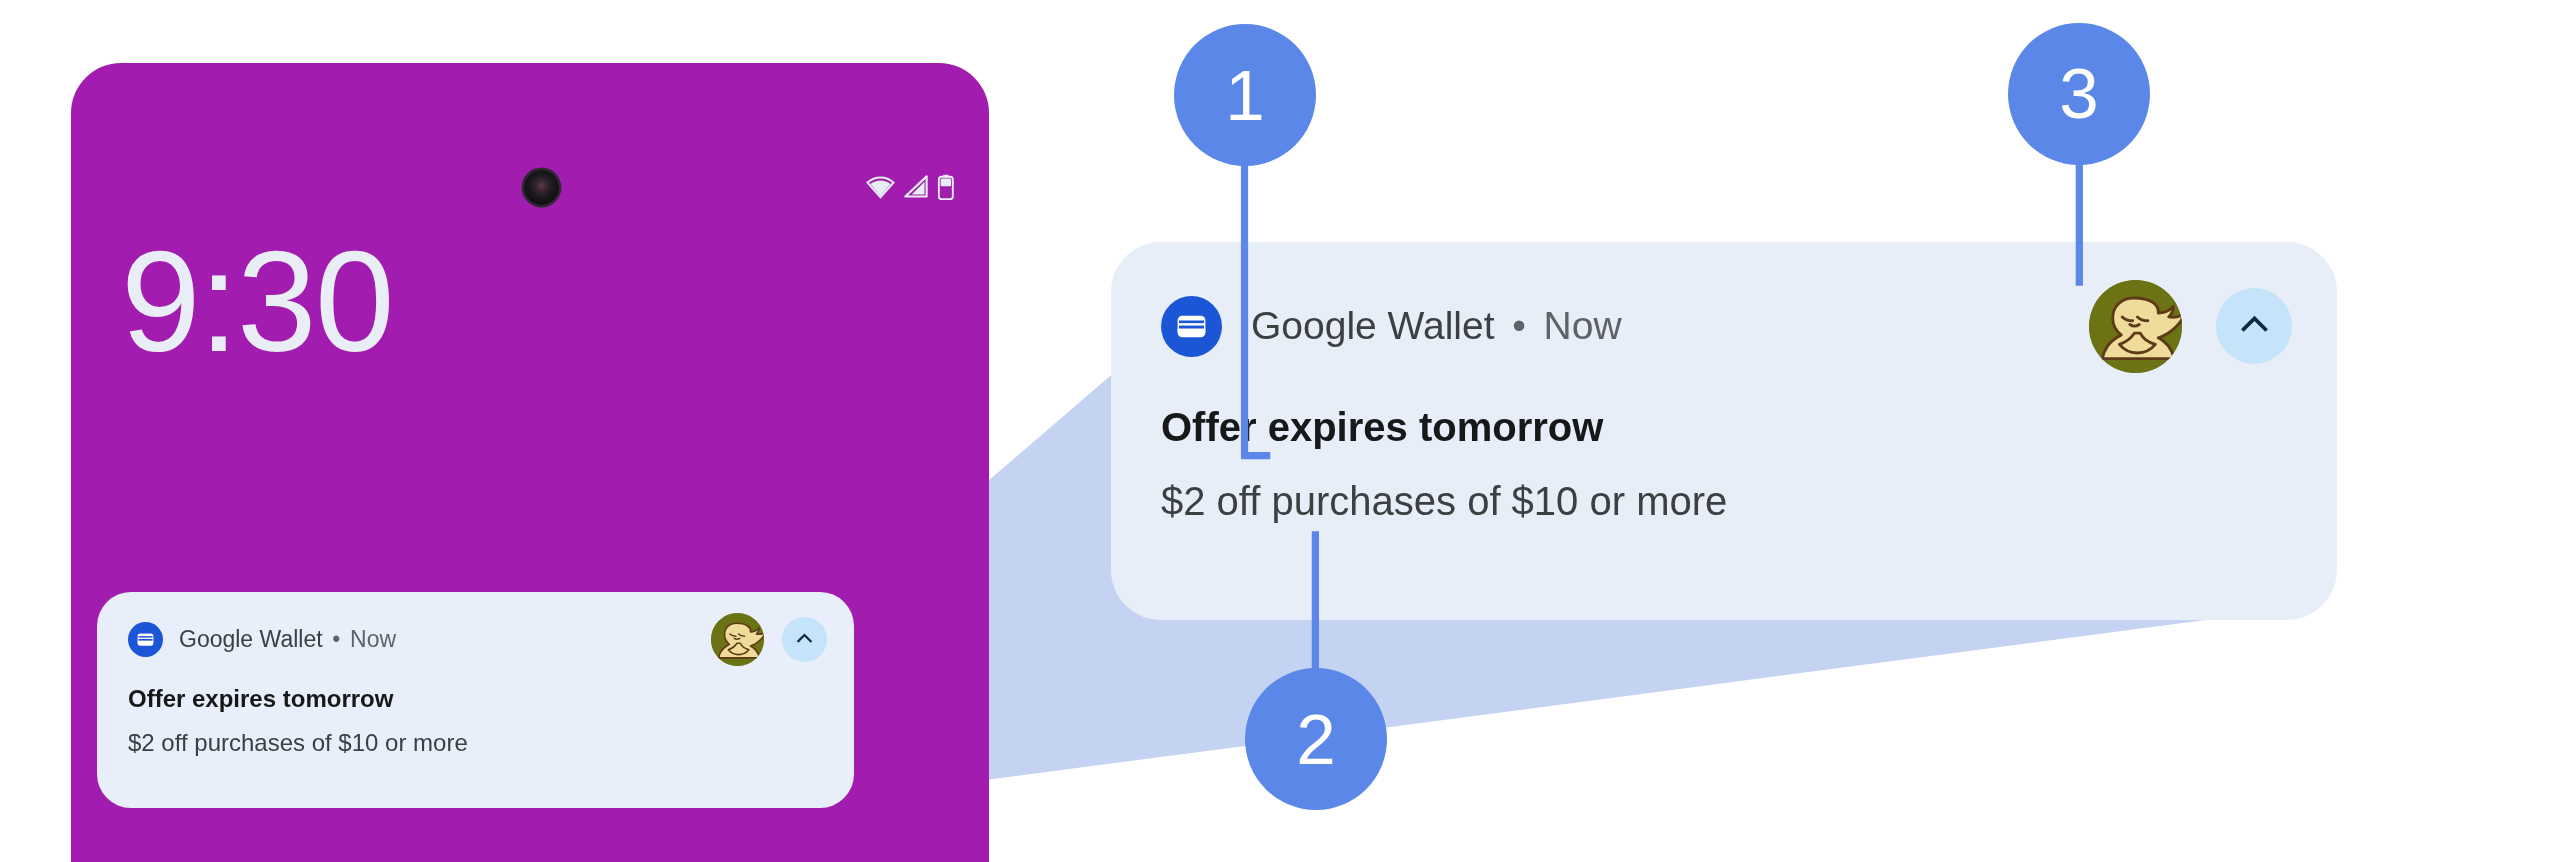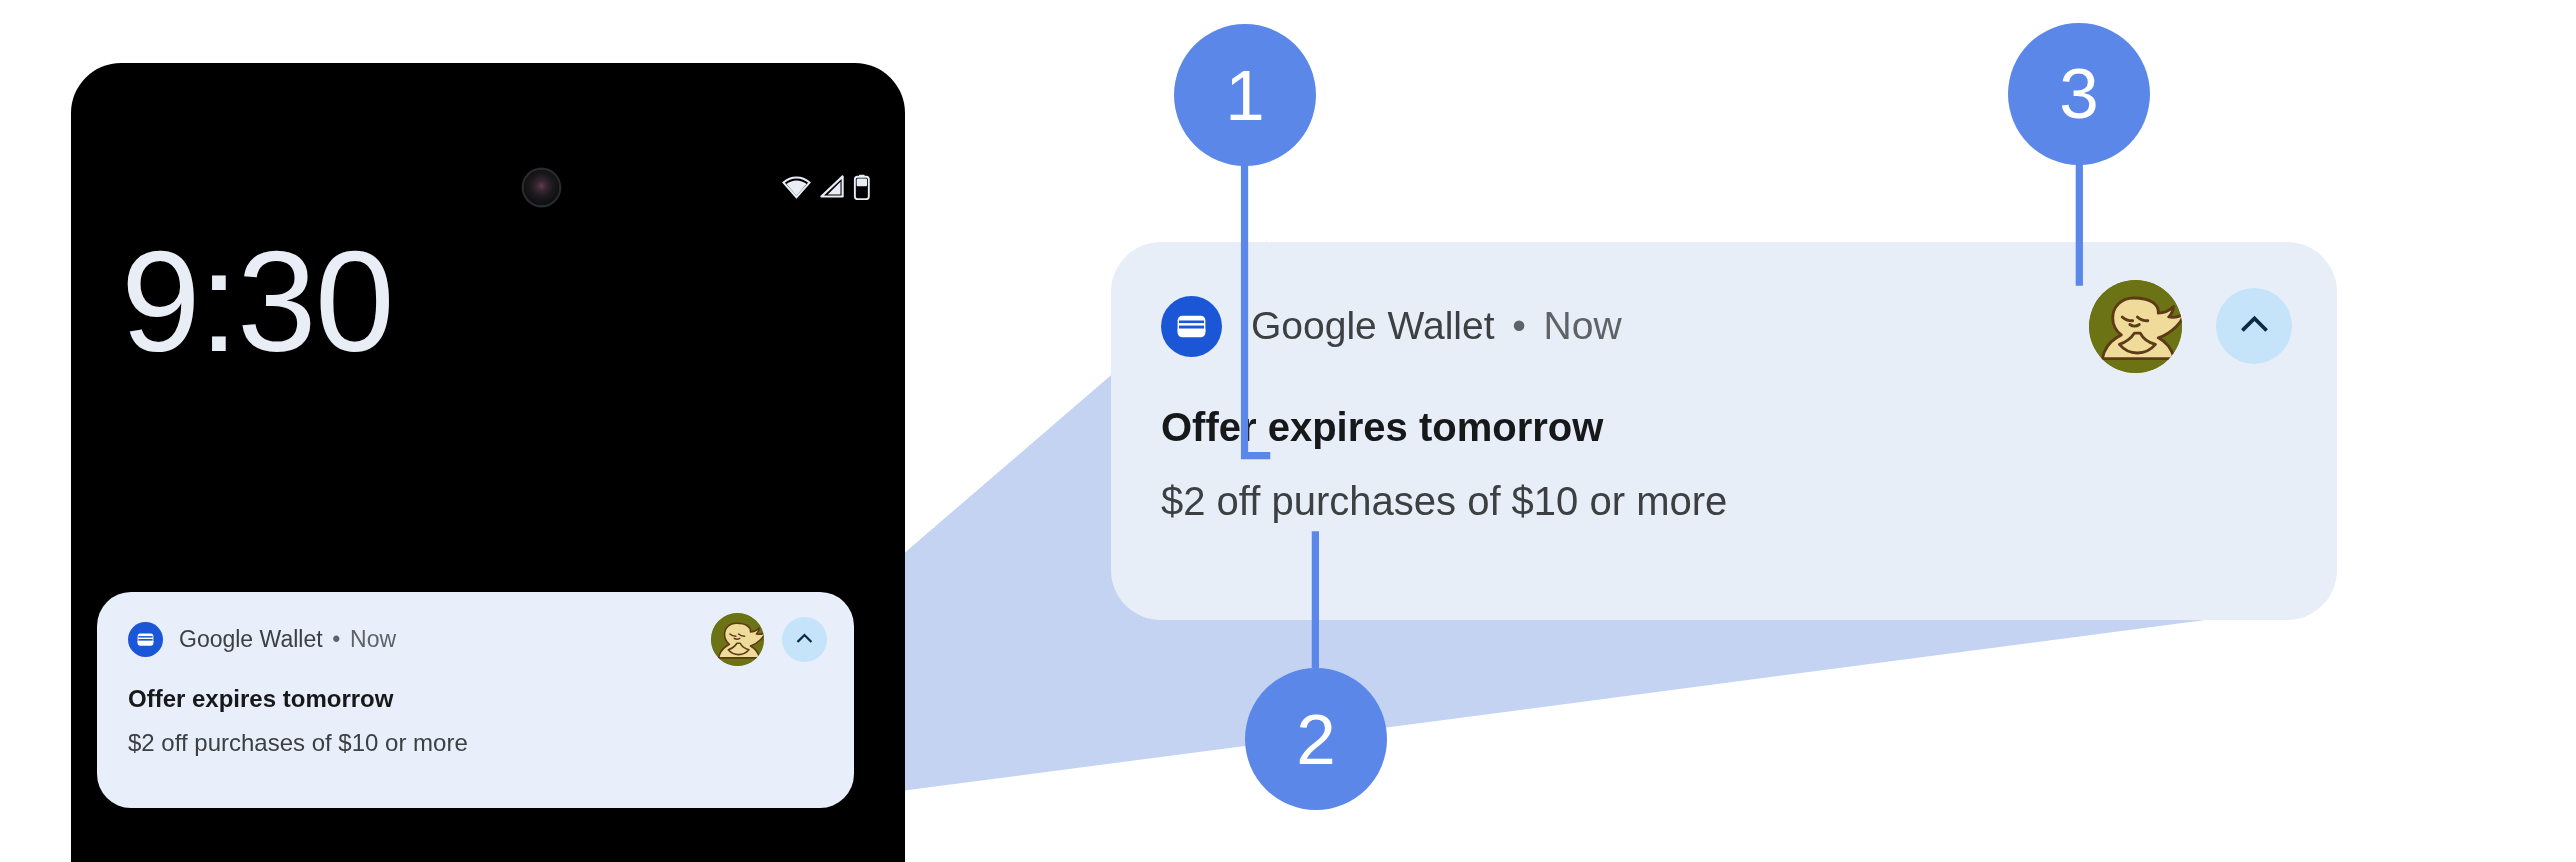--- a/index.html
+++ b/index.html
@@ -32,23 +32,23 @@
     width: 2576px; height: 863px;
     z-index: 1;
     pointer-events: none;
   }
 
   
   .phone {
     position: absolute;
     left: 71px;
     top: 63px;
-    width: 834px;
+    width: 918px;
     height: 800px;
-    background: #000000;
+    background: #a21caf;
     border-radius: 50px 50px 0 0;
     z-index: 3;
     overflow: hidden;
   }
   .phone-camera {
     position: absolute;
     left: 453px;
     top: 107px;
     width: 35px;
     height: 35px;

